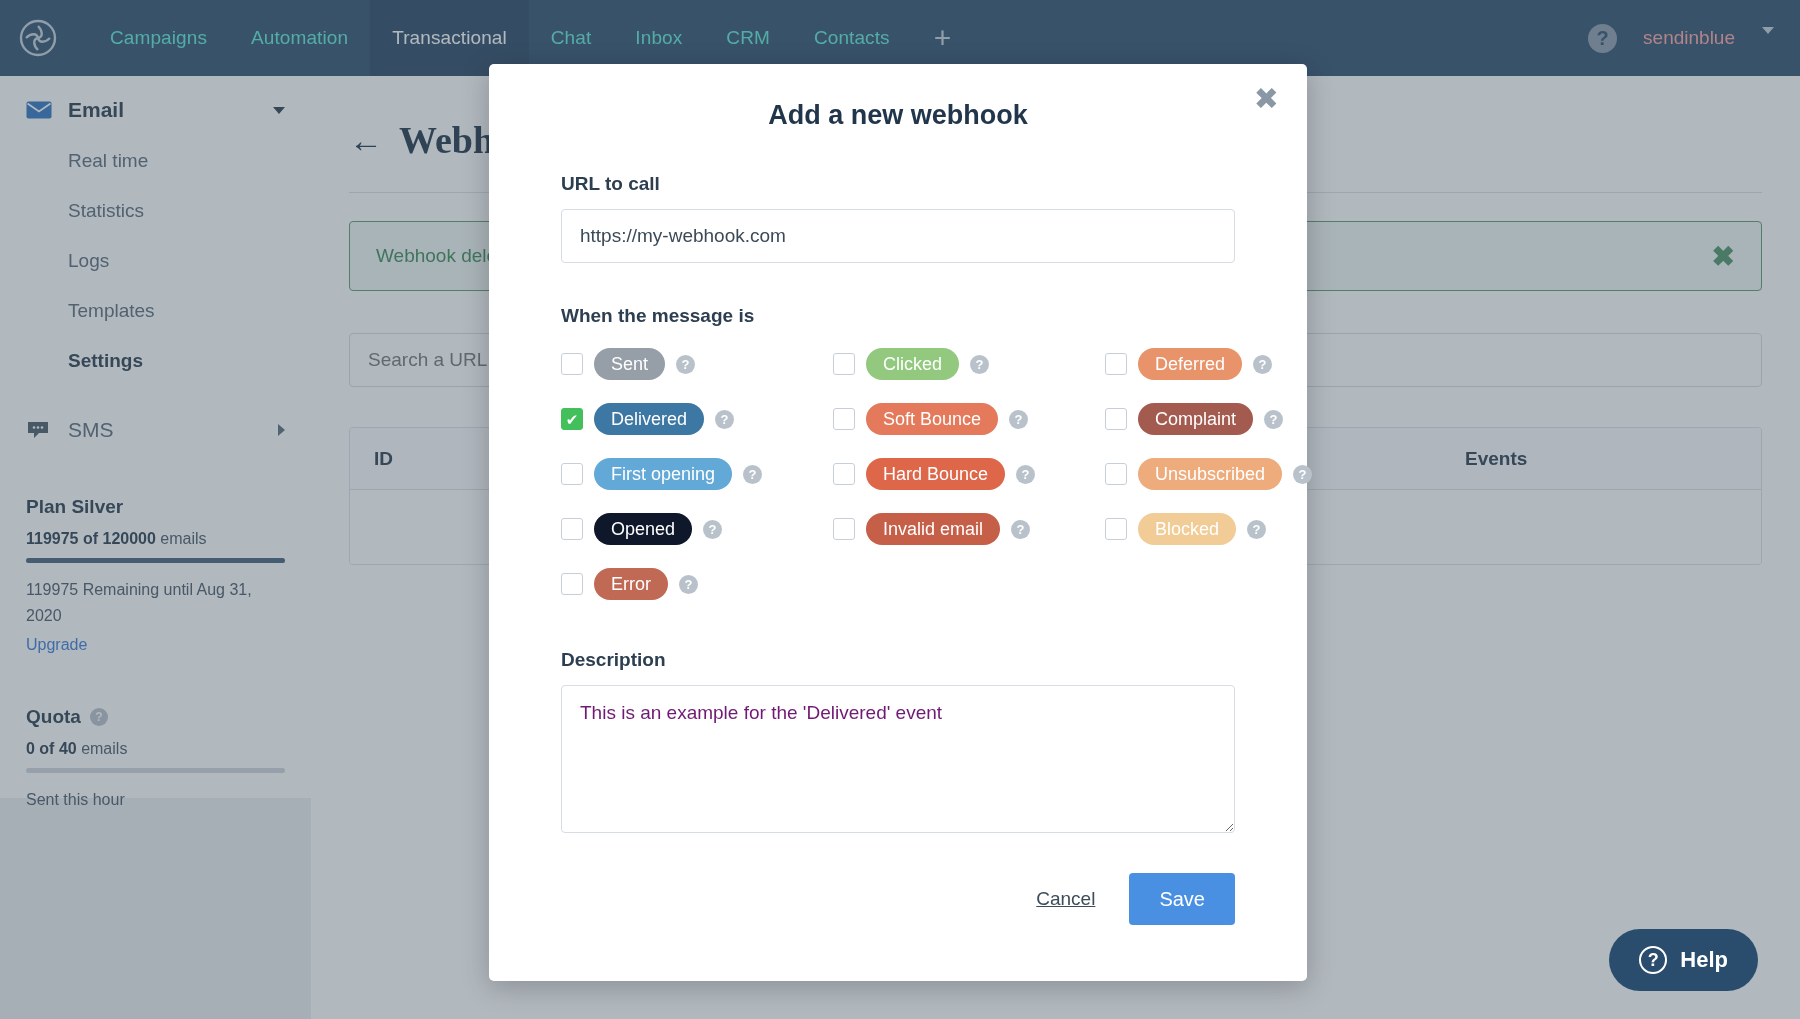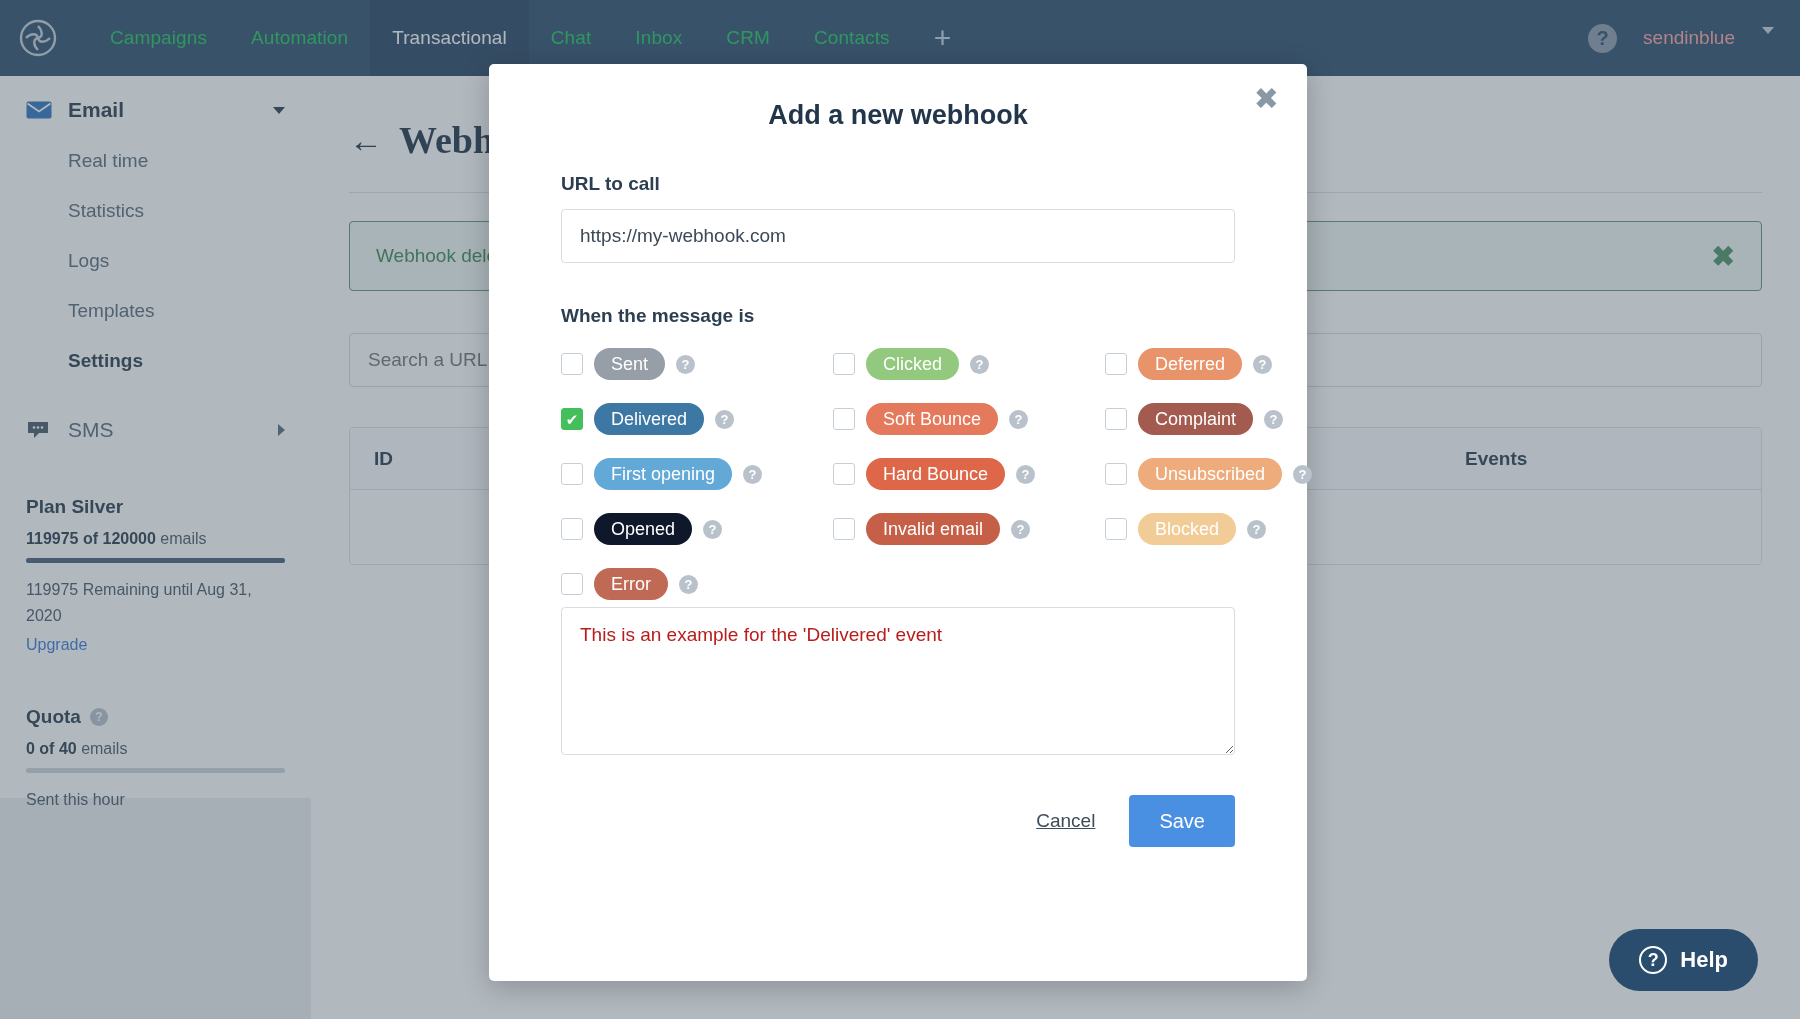--- a/index.html
+++ b/index.html
@@ -27,21 +27,21 @@
   }
   #logo-mark {
     width: 44px; height: 44px;
     margin-left: 16px; margin-right: 28px;
     flex: none;
   }
   .nav-item {
     height: 76px;
     padding: 0 22px;
     display: flex; align-items: center;
-    color: #22c55e;
+    color: #5eead4;
     font-size: 19px;
     letter-spacing: .1px;
     cursor: pointer;
     white-space: nowrap;
   }
   .nav-item.active {
     background: #2a4864;
     color: #ffffff;
     font-weight: normal;
   }
@@ -259,21 +259,21 @@
   .q-help {
     width: 19px; height: 19px; border-radius: 50%; flex: none;
     background: #b9c2cb; color: #fff;
     font-size: 13px; font-weight: bold;
     display: flex; align-items: center; justify-content: center;
     cursor: pointer;
   }
   #desc-input {
     width: 100%; height: 148px;
     border: 1px solid #d7dde3; border-radius: 4px;
-    padding: 16px 18px; font-size: 19px; color: #b91c1c;
+    padding: 16px 18px; font-size: 19px; color: #701a75;
     resize: vertical;
     font-family: "Liberation Sans", sans-serif;
   }
   #modal-actions {
     display: flex; align-items: center; justify-content: flex-end;
     gap: 28px; margin-top: 36px;
   }
   #cancel-button {
     font-size: 19px; color: #3d4c5a;
     text-decoration: underline; cursor: pointer;
@@ -483,19 +483,20 @@
         <span class="badge" style="background: rgb(242, 204, 150);">Blocked</span>
         <span class="q-help">?</span>
       </div>
       <div class="evt">
         <div class="cbox"></div>
         <span class="badge" style="background: rgb(192, 106, 85);">Error</span>
         <span class="q-help">?</span>
       </div>
     </div>
 
+  <div class="field-label">Description</div>
   <textarea id="desc-input" placeholder="" style="">This is an example for the 'Delivered' event</textarea>
 
   <div id="modal-actions">
     <button id="cancel-button">Cancel</button>
     <button id="save-button" style="background: rgb(74, 144, 226);">Save</button>
   </div>
 </div>
 
 </body></html>

